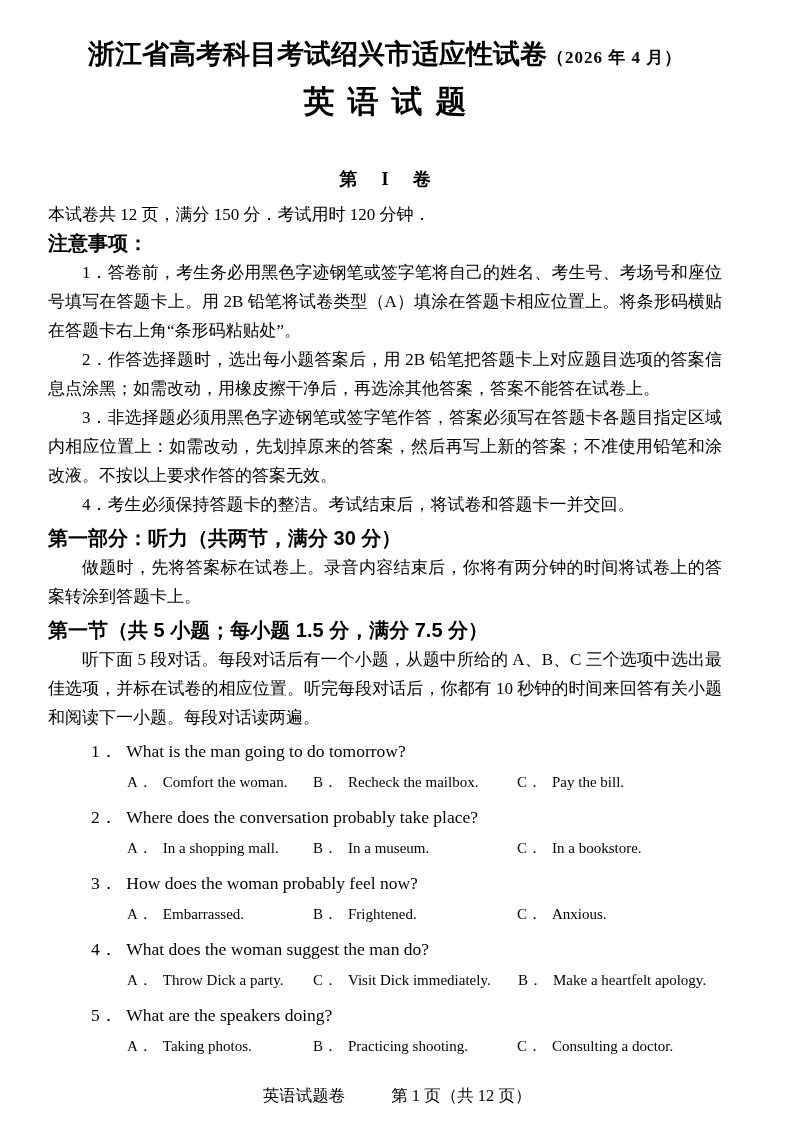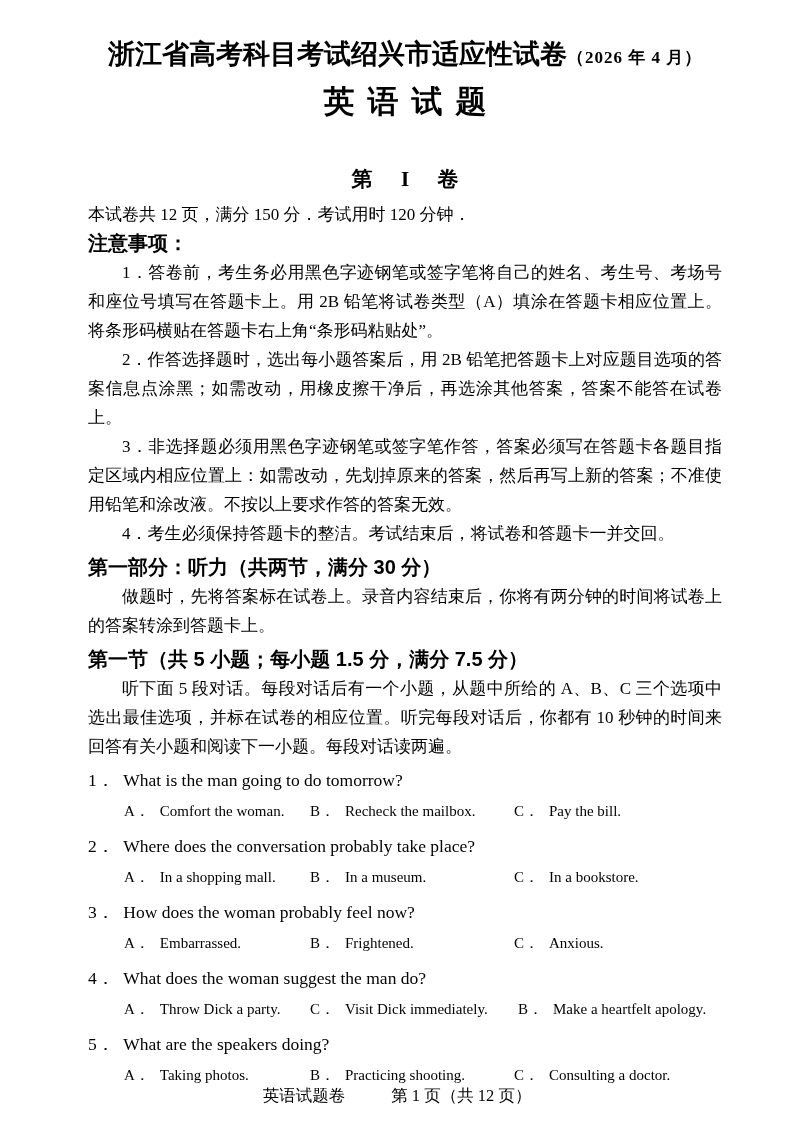--- a/index.html
+++ b/index.html
@@ -2,21 +2,21 @@
 <html lang="zh"><head>
 <meta charset="utf-8">
 <style>
   html,body { margin:0; padding:0; background:#e8e8e8; }
   .page {
     position:relative;
     width:794px; height:1123px;
     margin:0 auto;
     background:#ffffff;
     box-sizing:border-box;
-    padding:30px 72px 0 88px;
+    padding:30px 72px 0 48px;
     font-family:"Liberation Serif","DejaVu Serif",serif;
     color:#000;
     overflow:hidden;
   }
   
   .title {
     text-align:center;
     font-size:27px;
     font-weight:bold;
     line-height:36px;
@@ -33,21 +33,21 @@
     font-size:31px;
     font-weight:bold;
     line-height:40px;
     margin:6px 0 0 0;
     letter-spacing:0.42em;
     text-indent:0.42em;
   }
   
   .volume {
     text-align:center;
-    font-size:21px;
+    font-size:18px;
     font-weight:bold;
     line-height:30px;
     margin:42px 0 6px 0;
     letter-spacing:0.55em;
     text-indent:0.55em;
   }
   
   .body-text p, .body-text h4 { margin:0; }
   .para {
     font-size:17px;
@@ -56,21 +56,21 @@
   }
   .indent { text-indent:2em; }
   .hei {
     font-family:"Liberation Sans","DejaVu Sans",sans-serif;
     font-weight:bold;
     font-size:20px;
     line-height:29px;
   }
   .section-head { margin-top:5px !important; }
   
-  .question { margin-top:4px; }
+  .question { margin-top:4px;margin-left:43px; }
   .q-line {
     font-size:17.5px;
     line-height:31px;
     margin:0;
   }
   .q-num { display:inline-block; margin-right:9px; }
   .opts {
     display:flex;
     margin-left:36px;
     font-size:15px;

